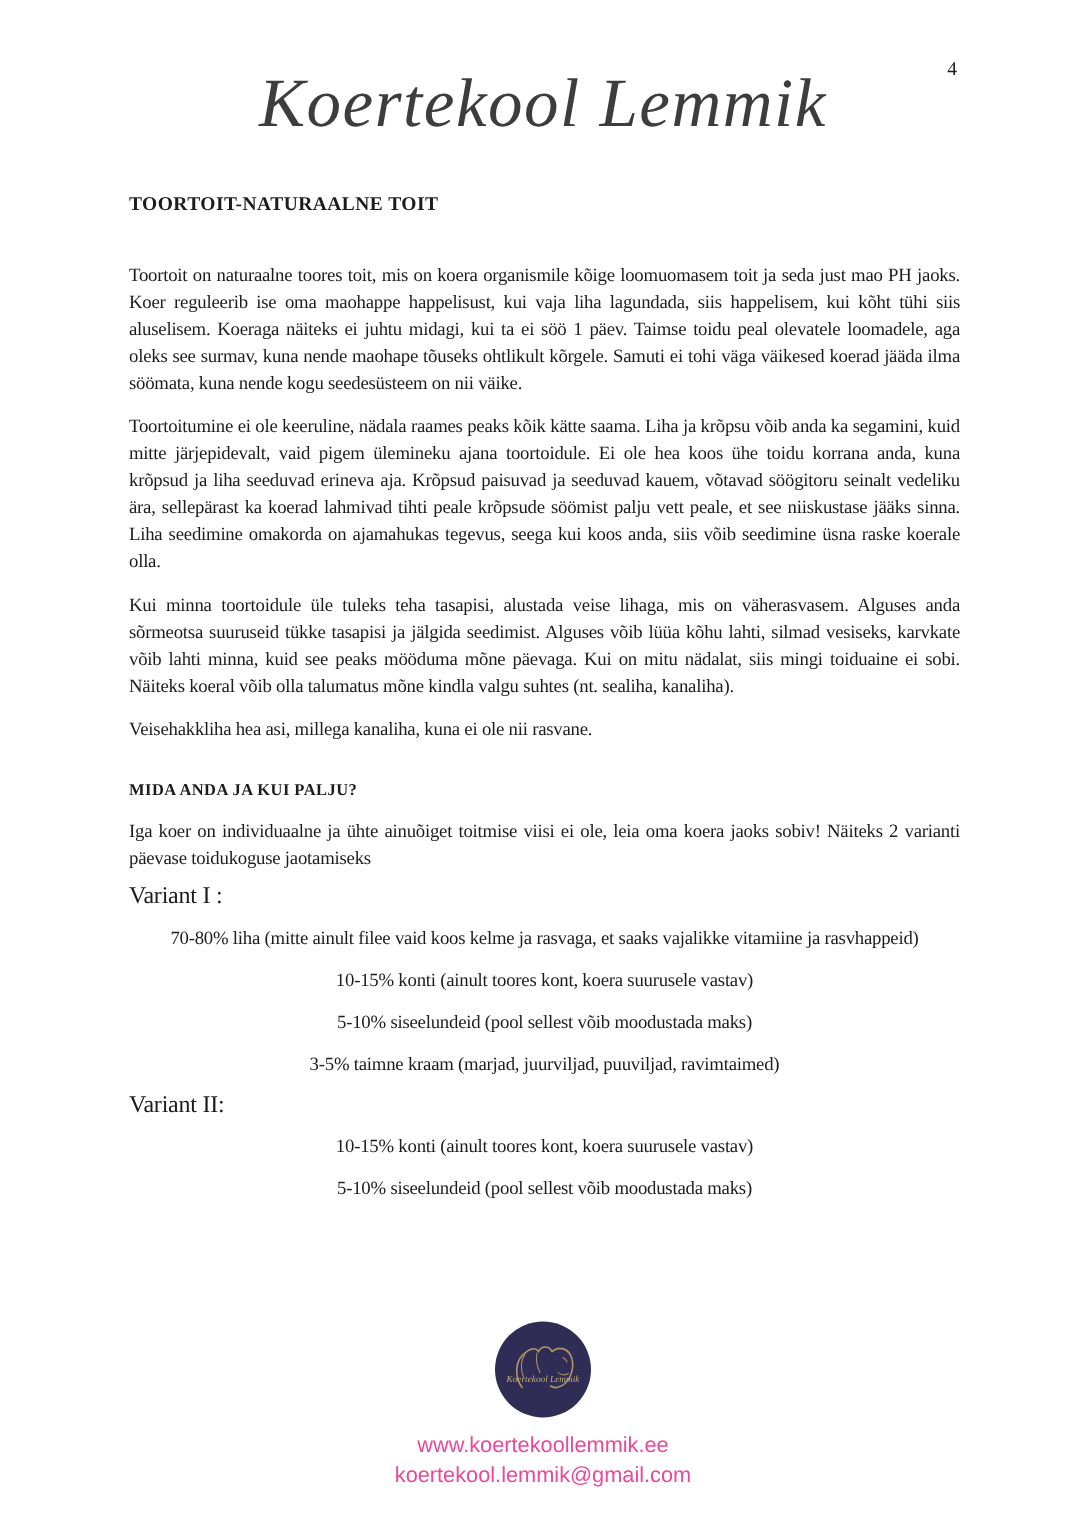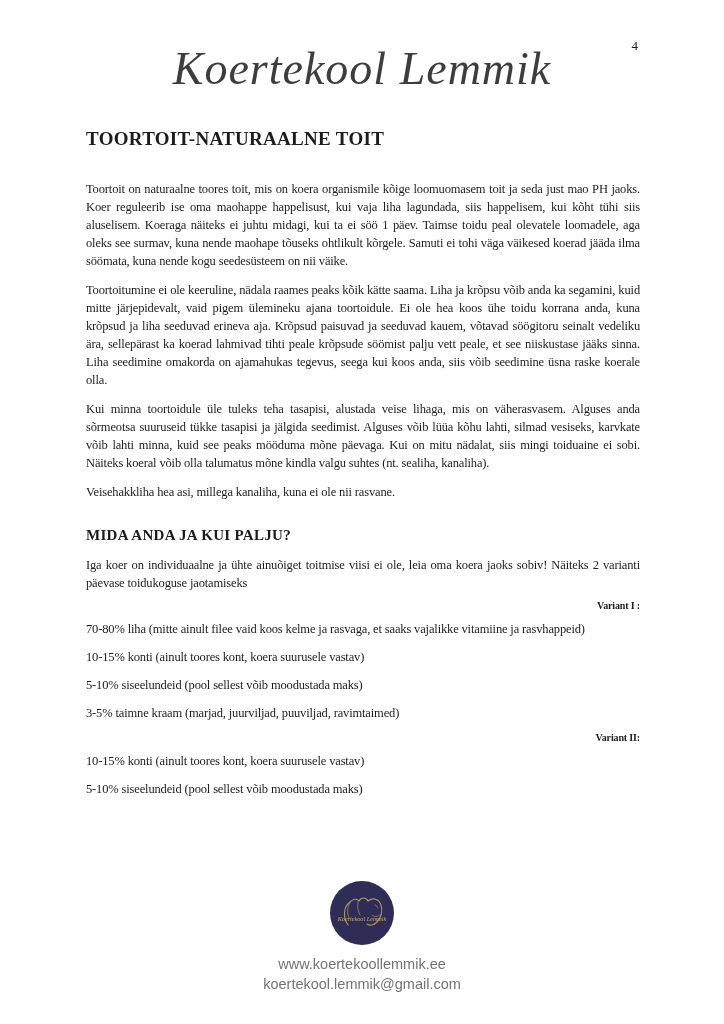--- a/index.html
+++ b/index.html
@@ -17,50 +17,51 @@
   .brand-text {
     font-family:"Liberation Serif", serif; font-style:italic; font-weight:400;
     font-size:46px; color:#3d3d3d; letter-spacing:1px;
     border-bottom:none;
   }
   .content {
     position:absolute; left:86px; top:128px; width:554px;
     letter-spacing:-0.15px;
   }
   .doc-title {
-    font-size:19px; font-weight:bold; letter-spacing:0.3px;
+    font-size:13px; font-weight:bold; letter-spacing:0.3px;
     margin:0 0 30px 0;
   }
   .body-para {
     font-size:12.5px; line-height:18px; text-align:justify;
     margin:11px 0 11px 0;
   }
   .body-para.last { margin-bottom:0; }
   .section-title {
-    font-size:15px; font-weight:bold; letter-spacing:0.3px;
+    font-size:11px; font-weight:bold; letter-spacing:0.3px;
     margin:26px 0 12px 0;
   }
   .intro {
     font-size:12.5px; line-height:18px; text-align:justify;
     margin:0 0 6px 0;
   }
   .variant-label {
-    font-size:10px; font-weight:bold; margin:8px 0 9px 0;text-align:right;
+    font-size:16px; font-weight:normal; margin:8px 0 9px 0;
   }
   .variant-item {
     font-size:12.5px; line-height:18px; margin:0 0 10px 0;
     white-space:normal;
+    text-align:center;
   }
   .footer {
     position:absolute; left:0; right:0; bottom:30px; text-align:center;
   }
   .footer-badge { display:block; margin:0 auto 8px auto; }
   .footer-website, .footer-email {
     font-family:"Liberation Sans", sans-serif; font-size:14.5px;
-    color:#737373; line-height:20px;
+    color:#ec4899; line-height:20px;
   }
 </style>
 </head>
 <body>
 
 <div class="page">
 
   <div class="page-number">4</div>
 
   <div class="brand">

